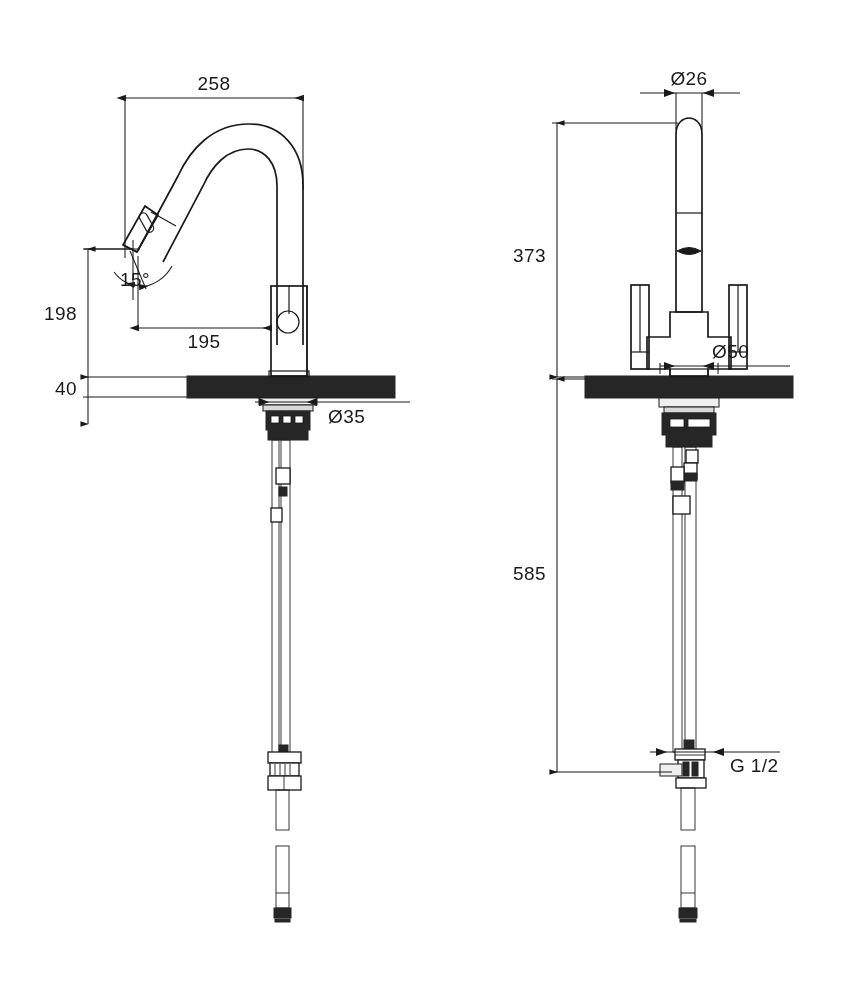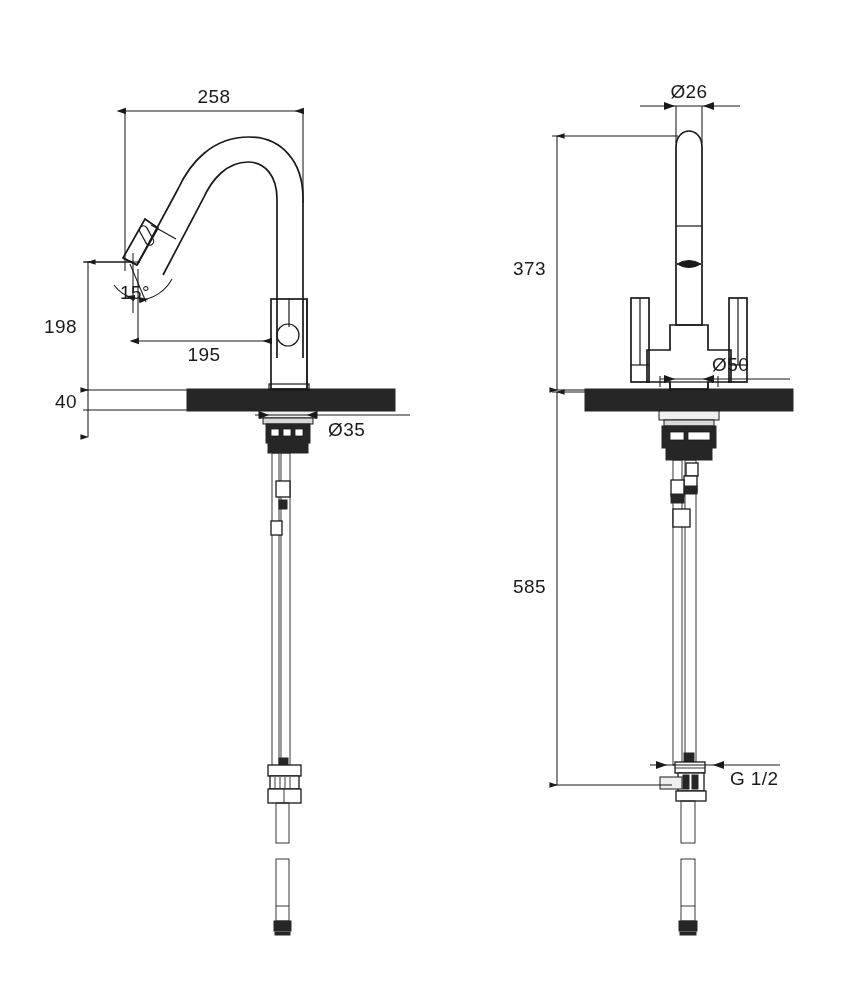--- a/index.html
+++ b/index.html
@@ -10,21 +10,21 @@
   }
   body {
     width: 849px;
     height: 1000px;
     font-family: "Liberation Sans", sans-serif;
     overflow: hidden;
     position: relative;
   }
   #drawing-root {
     position: absolute;
-    left: 0; top: 13px;
+    left: 0; top: 0;
     width: 849px;
     height: 907px;
   }
   svg.sheet {
     display: block;
     width: 849px;
     height: 1000px;
     background: #ffffff;
   }
   .dimtext {

